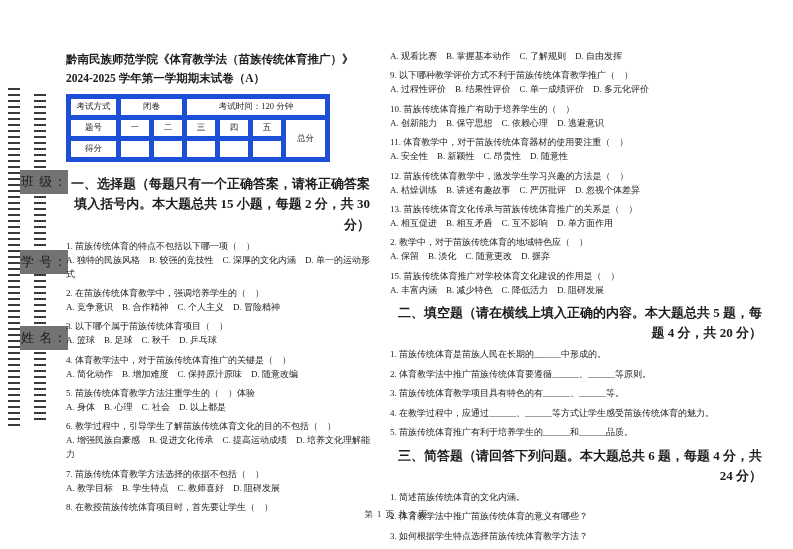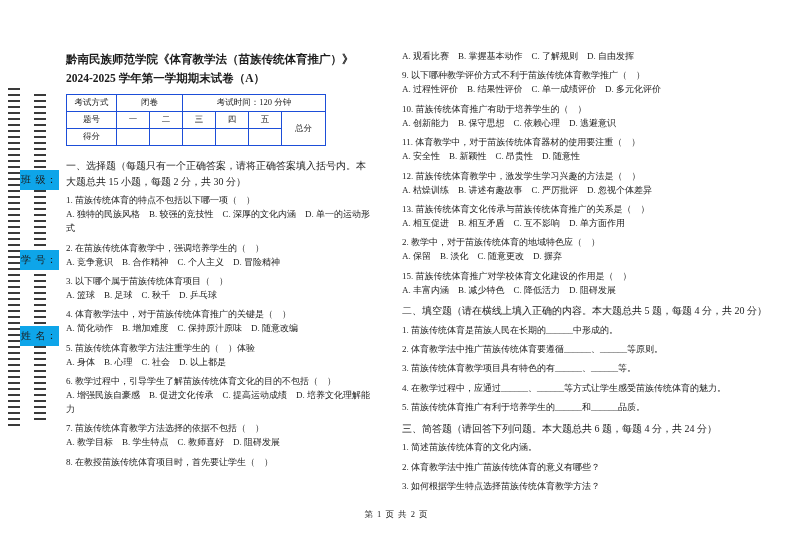--- a/index.html
+++ b/index.html
@@ -10,44 +10,44 @@
     overflow:hidden; margin:0 auto;
   }
   
   .seal-strip {
     position:absolute; width:12px;
     background-image:repeating-linear-gradient(to bottom,#3a3a3a 0 1.6px,transparent 1.6px 6px);
   }
   .strip-1 { left:8px;  top:88px; height:338px; }
   .strip-2 { left:34px; top:94px; height:328px; }
   .seal-label {
-    position:absolute; left:20px; font-size:10px; background:#0ea5e9;
+    position:absolute; left:20px; font-size:13px; background:#737373;
     padding:3px 1px; letter-spacing:1px; white-space:nowrap;
   }
   .label-class { top:170px; }
   .label-id    { top:250px; }
   .label-name  { top:326px; }
 
   
-  .content { position:absolute; left:66px; top:50px; display:flex; gap:32px; }
+  .content { position:absolute; left:66px; top:50px; display:flex; gap:20px; }
   .col-left  { flex:0 0 304px; width:304px; }
   .col-right { flex:0 0 372px; width:372px; }
 
   .title { font-size:11.5px; font-weight:bold; line-height:1.62; margin-bottom:7px; }
 
   .info-table { border-collapse:collapse; margin:2px 0 12px 0; }
   .info-table td {
-    border:1px solid #1d4ed8; font-size:8.5px; text-align:center;
+    border:5px solid #1d4ed8; font-size:8.5px; text-align:center;
     padding:2px 3px; height:16px;
   }
   .cell-label { width:50px; }
   .cell-num   { width:33px; }
   .cell-total { width:44px; }
 
-  .sec { font-size:10px; font-weight:normal; line-height:1.55; margin-bottom:5px; }
+  .sec { font-size:13px; font-weight:bold; line-height:1.55; margin-bottom:5px;text-align:right; }
   .q   { font-size:9px; line-height:1.55; margin-bottom:5.5px; }
   .q .opts { }
 
   .footer {
     position:absolute; left:0; right:0; bottom:28px;
     text-align:center; font-size:8.5px; letter-spacing:1px;
   }
 </style>
 </head>
 <body>

